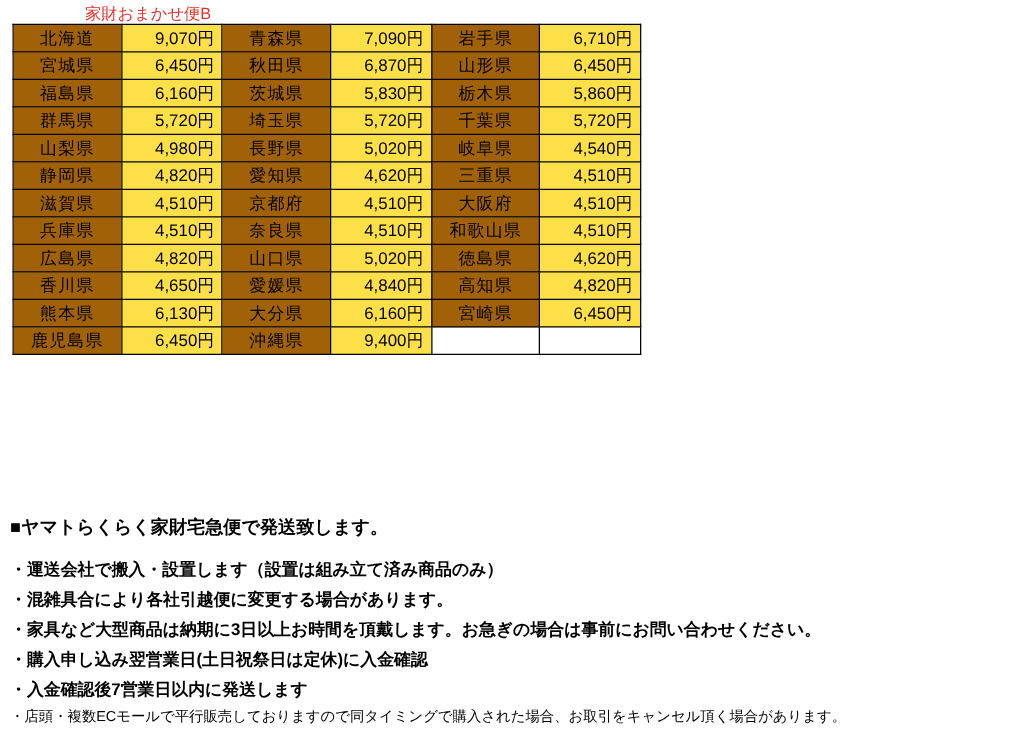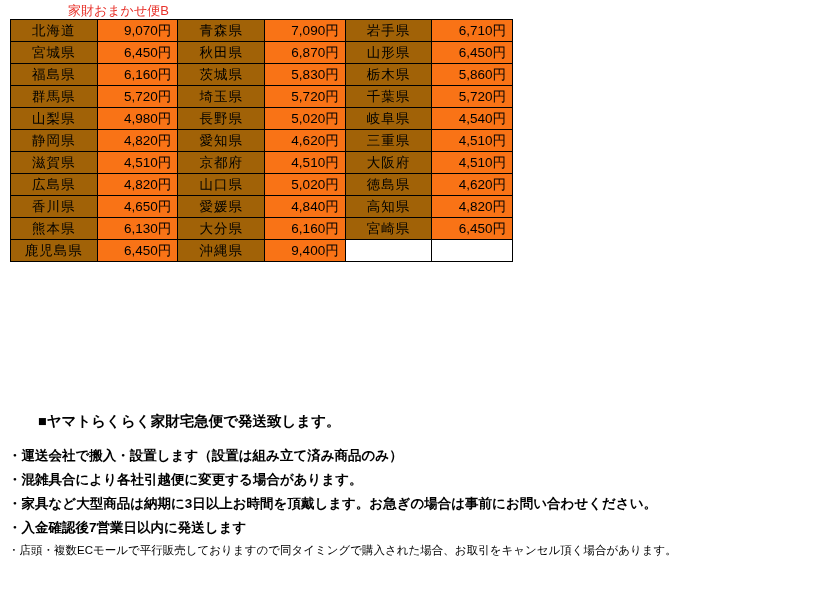--- a/index.html
+++ b/index.html
@@ -45,21 +45,21 @@
     vertical-align: middle;
     box-sizing: border-box;
   }
   td.pref {
     background: #a16207;
     text-align: center;
     width: 86px;
     letter-spacing: 1px;
   }
   td.fee {
-    background: #f97316;
+    background: #fde047;
     text-align: right;
     width: 80px;
     padding-right: 10px;
   }
   td.empty {
     background: #ffffff;
   }
   td.blank-pref {
     background: #ffffff;
     border: 1px solid #000000;
@@ -69,21 +69,20 @@
     position: absolute;
     left: 8px;
     top: 412px;
     width: 806px;
   }
   .notes .headline {
     font-size: 14.5px;
     font-weight: bold;
     margin-bottom: 14px;
     letter-spacing: 0px;
-    margin-left: 30px;
   }
   .notes ul {
     list-style: none;
     margin: 0;
     padding: 0;
   }
   .notes li {
     font-size: 13.5px;
     font-weight: bold;
     line-height: 21px;
@@ -156,20 +155,28 @@
         </tr>
         <tr>
           <td class="pref">滋賀県</td>
           <td class="fee">4,510円</td>
           <td class="pref">京都府</td>
           <td class="fee">4,510円</td>
           <td class="pref">大阪府</td>
           <td class="fee">4,510円</td>
         </tr>
         <tr>
+          <td class="pref">兵庫県</td>
+          <td class="fee">4,510円</td>
+          <td class="pref">奈良県</td>
+          <td class="fee">4,510円</td>
+          <td class="pref">和歌山県</td>
+          <td class="fee">4,510円</td>
+        </tr>
+        <tr>
           <td class="pref">広島県</td>
           <td class="fee">4,820円</td>
           <td class="pref">山口県</td>
           <td class="fee">5,020円</td>
           <td class="pref">徳島県</td>
           <td class="fee">4,620円</td>
         </tr>
         <tr>
           <td class="pref">香川県</td>
           <td class="fee">4,650円</td>
@@ -196,18 +203,19 @@
         </tr>
       </tbody>
   </table>
 
   <div class="notes">
     <div class="headline">■ヤマトらくらく家財宅急便で発送致します。</div>
     <ul>
         <li>・運送会社で搬入・設置します（設置は組み立て済み商品のみ）</li>
         <li>・混雑具合により各社引越便に変更する場合があります。</li>
         <li>・家具など大型商品は納期に3日以上お時間を頂戴します。お急ぎの場合は事前にお問い合わせください。</li>
+        <li>・購入申し込み翌営業日(土日祝祭日は定休)に入金確認</li>
         <li>・入金確認後7営業日以内に発送します</li>
         <li class="small">・店頭・複数ECモールで平行販売しておりますので同タイミングで購入された場合、お取引をキャンセル頂く場合があります。</li>
       </ul>
   </div>
 
 </div>
 
 </body></html>

